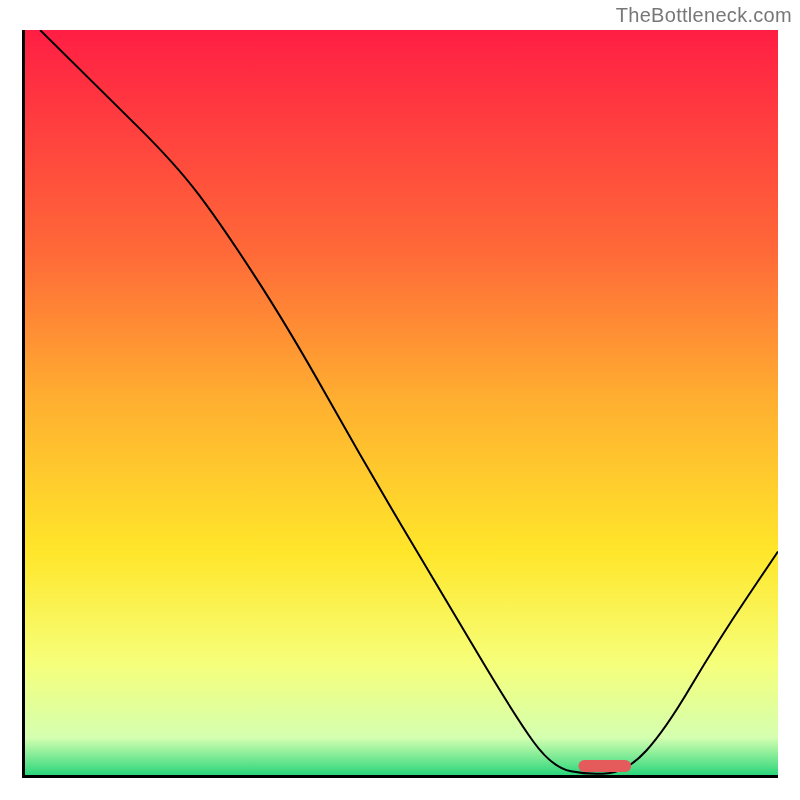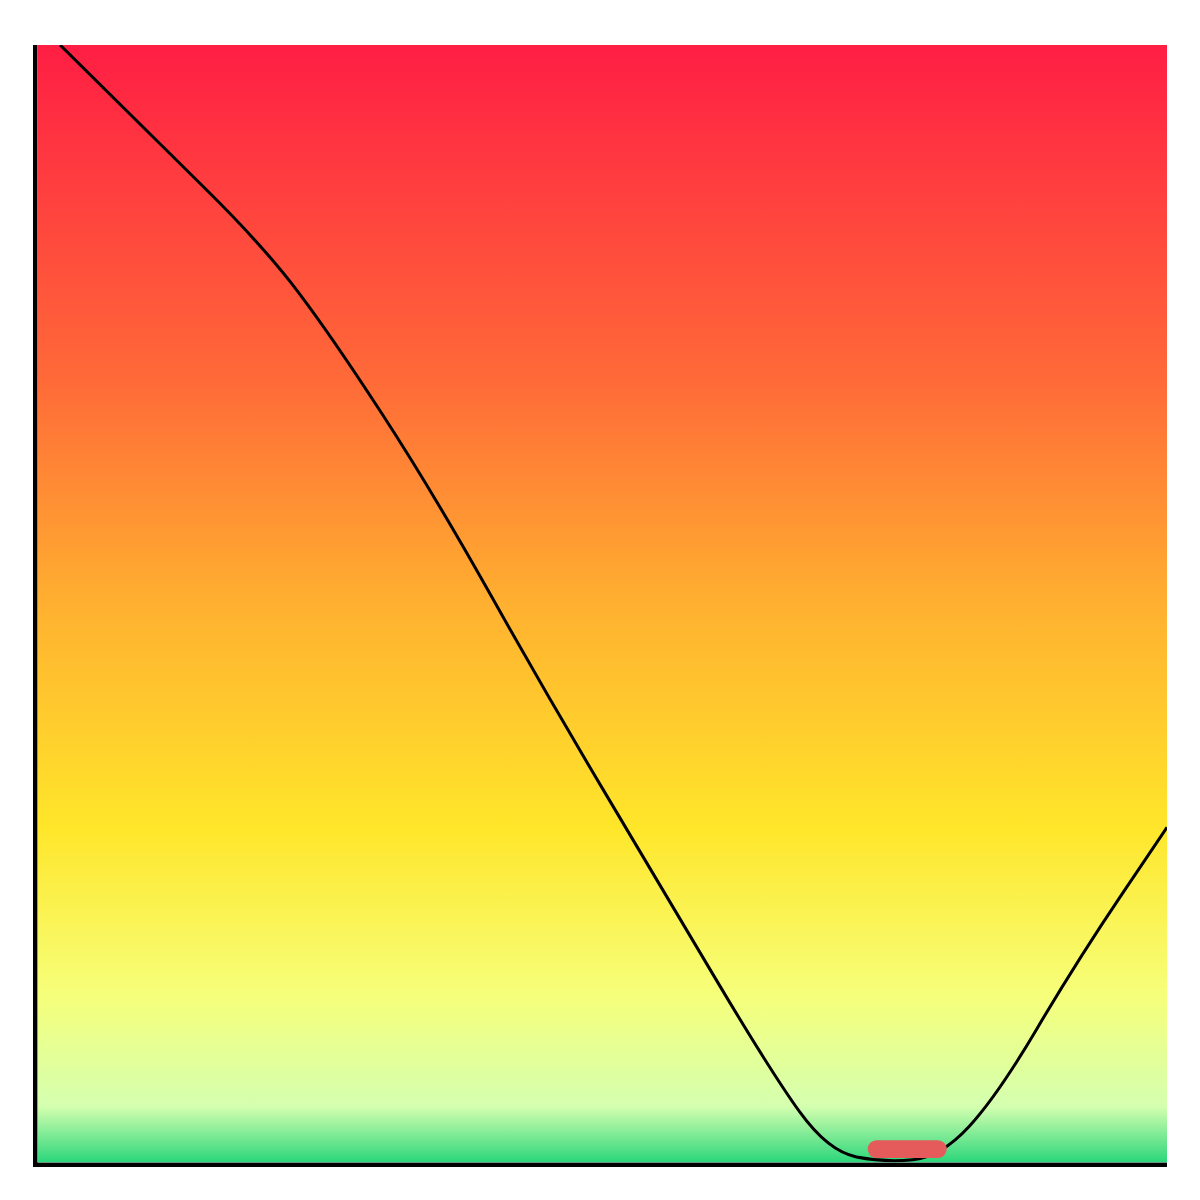--- a/index.html
+++ b/index.html
@@ -5,20 +5,21 @@
   html,body{margin:0;padding:0;width:800px;height:800px;overflow:hidden;font-family:Arial,Helvetica,sans-serif;}
   .frame{position:relative;width:800px;height:800px;background:#fff;}
   .watermark{position:absolute;top:4px;right:8px;font-size:20px;color:#777;font-weight:500;letter-spacing:0.3px;}
   .plot{position:absolute;left:22px;top:30px;width:756px;height:748px;border-left:3px solid #000;border-bottom:3px solid #000;box-sizing:border-box;}
   .plot svg{position:absolute;left:0;top:0;width:753px;height:745px;display:block;}
 </style>
 </head>
 <body>
 
 <div class="frame">
+  <div class="watermark">TheBottleneck.com</div>
   <div class="plot">
     <svg viewBox="0 0 100 100" preserveAspectRatio="none">
       <defs>
         <linearGradient id="bg-grad" x1="0" y1="0" x2="0" y2="1">
             <stop offset="0%" stop-color="#ff1e44"></stop>
             <stop offset="30%" stop-color="#ff6a38"></stop>
             <stop offset="50%" stop-color="#ffb030"></stop>
             <stop offset="70%" stop-color="#ffe62a"></stop>
             <stop offset="85%" stop-color="#f6ff7a"></stop>
             <stop offset="95%" stop-color="#d4ffb0"></stop>

